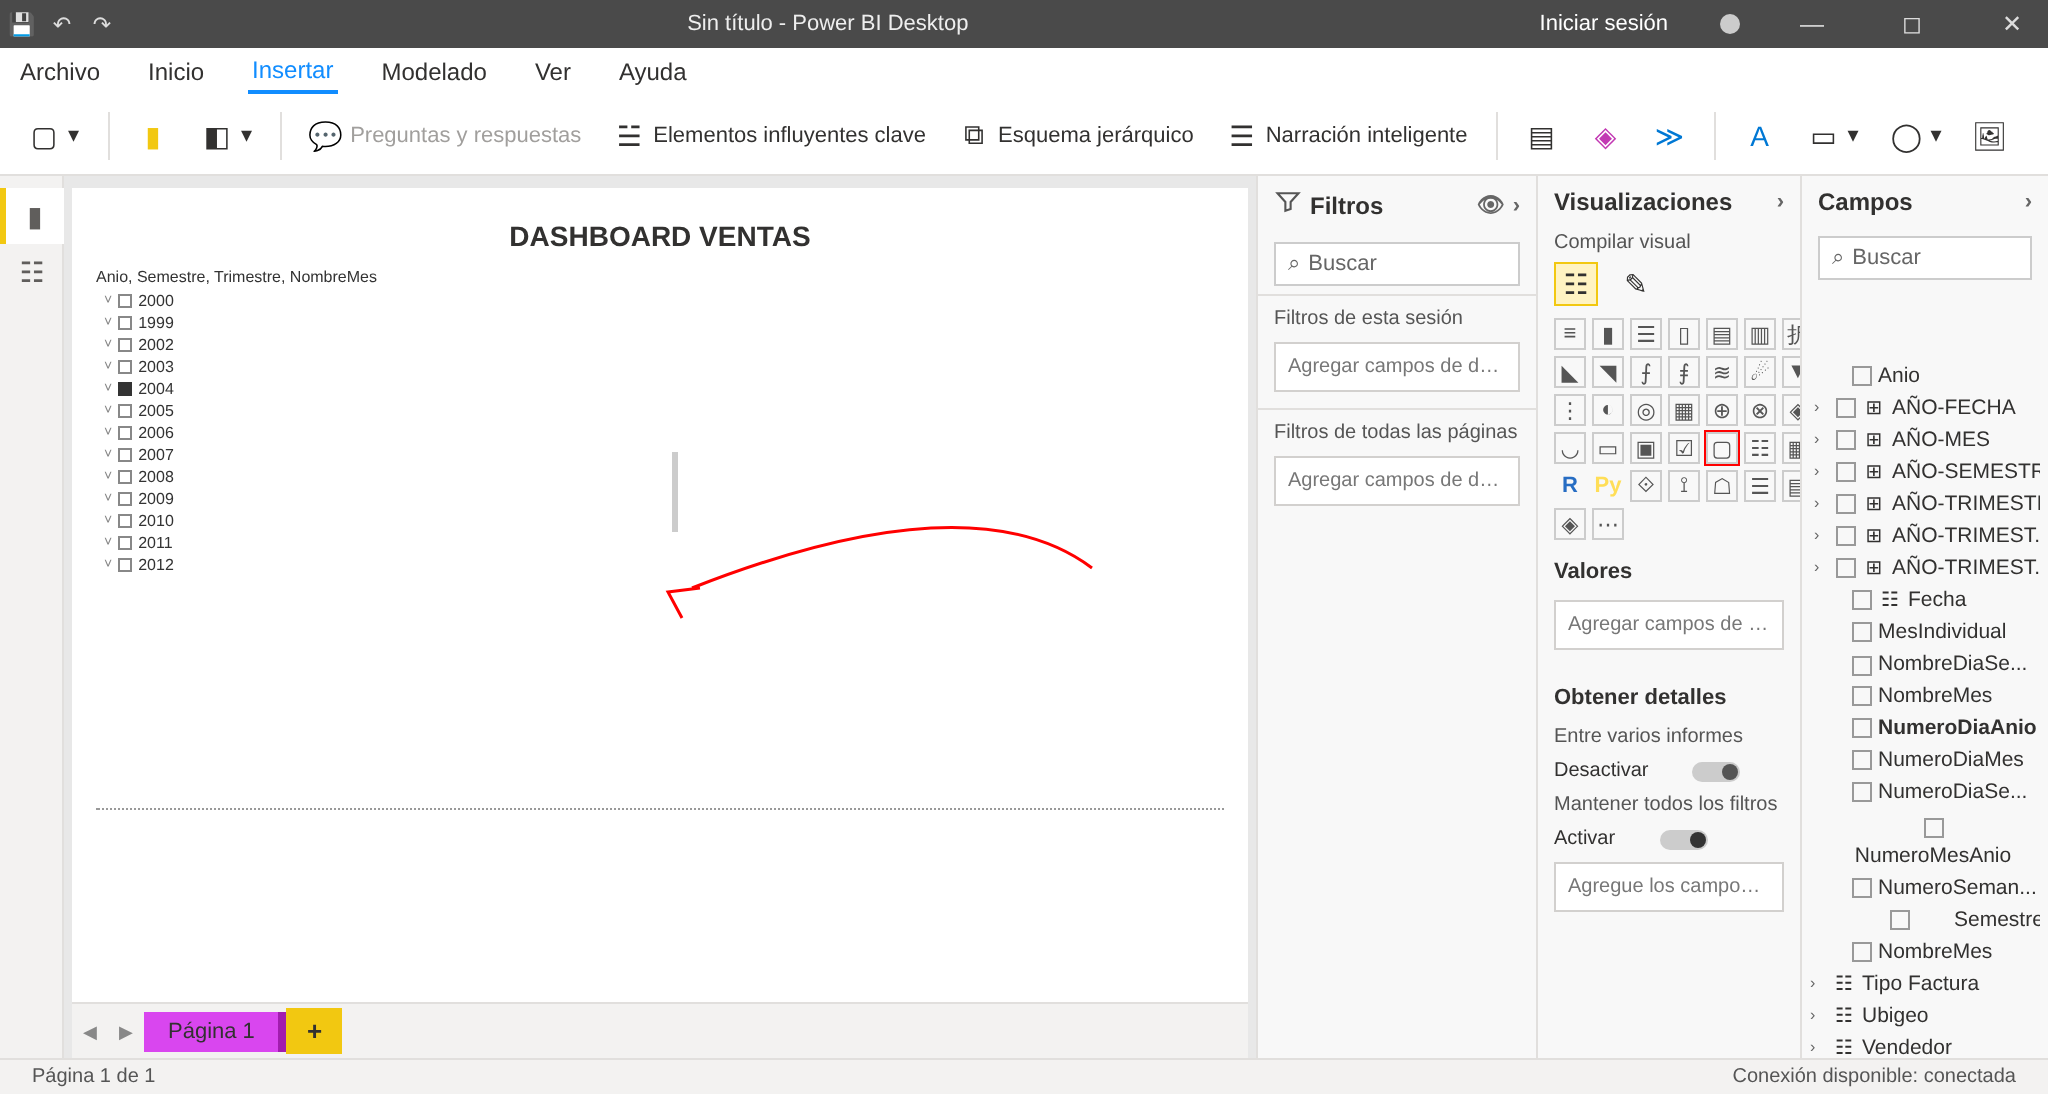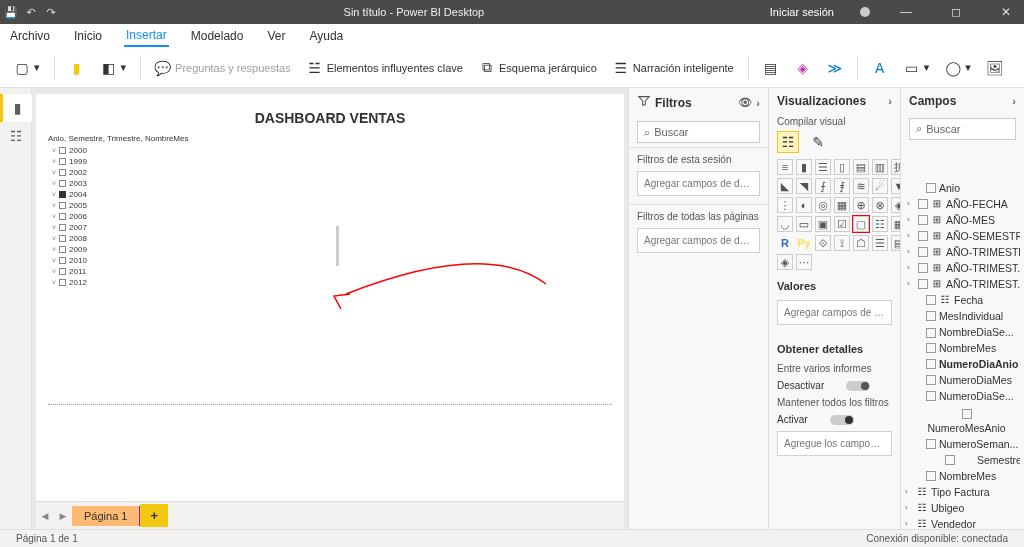--- a/index.html
+++ b/index.html
@@ -30,21 +30,21 @@
 .tree { font-size: 8px; color: #333; margin-top: 2px; margin-left: 4px; }
 .tree-row { display: flex; align-items: center; gap: 3px; height: 11px; }
 .chev { font-size: 7px; color: #888; }
 .box { width: 7px; height: 7px; border: 1px solid #888; }
 .box.filled { background: #333; border-color: #333; }
 .handle { position: absolute; top: 132px; left: 300px; width: 3px; height: 40px; background: #ccc; }
 .dotted-line { position: absolute; left: 12px; right: 12px; top: 310px; border-top: 1px dotted #999; }
 .annotation-svg { position: absolute; top: 0; left: 0; width: 100%; height: 100%; pointer-events: none; }
 .tabs { height: 28px; background: #f3f2f1; display: flex; align-items: center; border-top: 1px solid #e1dfdd; }
 .tabs .nav { width: 18px; text-align: center; color: #888; font-size: 9px; }
-.tabs .tab { background: #fdba74; padding: 4px 12px; font-size: 11px; border-right: 1px solid #a21caf; }
+.tabs .tab { background: #d946ef; padding: 4px 12px; font-size: 11px; border-right: 4px solid #a21caf; }
 .tabs .add-tab { background: #f2c811; padding: 4px 10px; font-size: 13px; font-weight: bold; }
 .panel { background: #f8f8f8; border-left: 1px solid #e1dfdd; display: flex; flex-direction: column; font-size: 11px; }
 .panel-header { display: flex; align-items: center; padding: 6px 8px; font-size: 12px; font-weight: 600; }
 .panel-header .collapse { margin-left: auto; font-size: 11px; color: #666; }
 .filters-panel { width: 140px; }
 .viz-panel { width: 132px; }
 .fields-panel { width: 124px; overflow: hidden; }
 .search-box { margin: 4px 8px; height: 22px; border: 1px solid #ccc; background: #fff; display: flex; align-items: center; padding: 0 6px; font-size: 11px; color: #666; gap: 4px; }
 .panel-section-label { font-size: 10px; color: #555; padding: 6px 8px 2px; border-top: 1px solid #e1dfdd; }
 .panel-drop { margin: 4px 8px 8px; padding: 6px; background: #fff; border: 1px solid #d2d0ce; font-size: 10px; color: #777; white-space: nowrap; overflow: hidden; text-overflow: ellipsis; }

